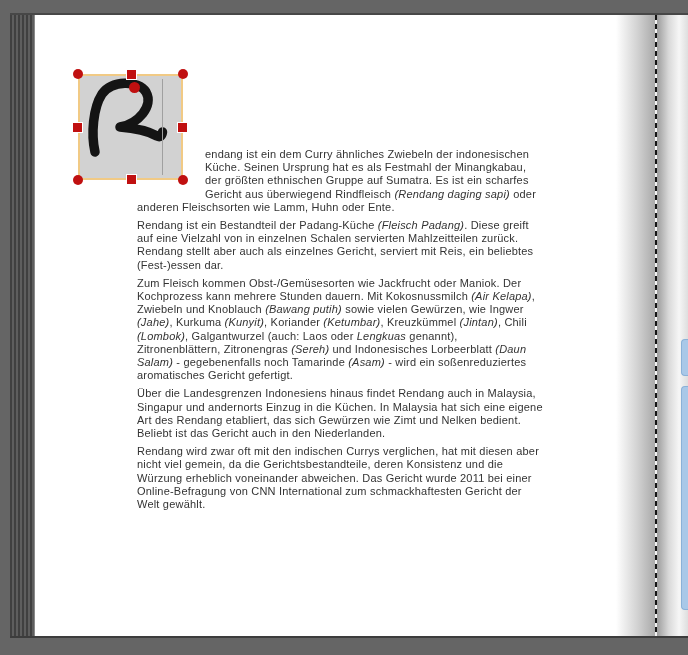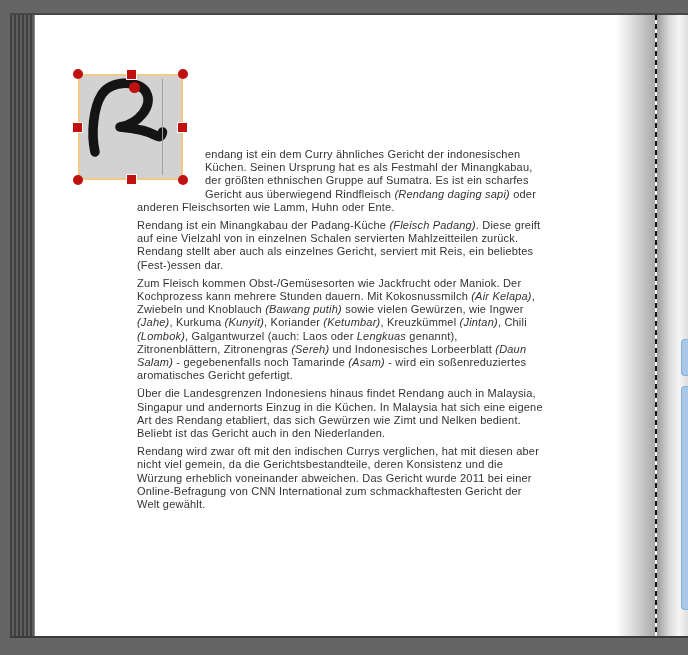--- a/index.html
+++ b/index.html
@@ -79,22 +79,22 @@
 <div class="paper">
   <div class="binding"></div>
   <div class="curl-left"></div>
   <div class="curl-right"></div>
   <div class="fold-dashed"></div>
 
   <div class="side-tab tab-a"></div>
   <div class="side-tab tab-b"></div>
 
   <div class="article" id="article-text">
-      <p><span class="wrap-spacer"></span><span>endang ist ein dem Curry ähnliches Gericht der indonesischen Küchen. Seinen Ursprung hat es als Festmahl der Minangkabau, der größten ethnischen Gruppe auf Sumatra. Es ist ein scharfes Gericht aus überwiegend Rindfleisch </span><i>(Rendang daging sapi)</i><span> oder anderen Fleischsorten wie Lamm, Huhn oder Ente.</span></p>
-      <p><span>Rendang ist ein Minangkabau der Padang-Küche </span><i>(Fleisch Padang)</i><span>. Diese greift auf eine Vielzahl von in einzelnen Schalen servierten Mahlzeitteilen zurück. Rendang stellt aber auch als einzelnes Gericht, serviert mit Reis, ein beliebtes (Fest-)essen dar.</span></p>
+      <p><span class="wrap-spacer"></span><span>endang ist ein dem Curry ähnliches Zwiebeln der indonesischen Küche. Seinen Ursprung hat es als Festmahl der Minangkabau, der größten ethnischen Gruppe auf Sumatra. Es ist ein scharfes Gericht aus überwiegend Rindfleisch </span><i>(Rendang daging sapi)</i><span> oder anderen Fleischsorten wie Lamm, Huhn oder Ente.</span></p>
+      <p><span>Rendang ist ein Bestandteil der Padang-Küche </span><i>(Fleisch Padang)</i><span>. Diese greift auf eine Vielzahl von in einzelnen Schalen servierten Mahlzeitteilen zurück. Rendang stellt aber auch als einzelnes Gericht, serviert mit Reis, ein beliebtes (Fest-)essen dar.</span></p>
       <p><span>Zum Fleisch kommen Obst-/Gemüsesorten wie Jackfrucht oder Maniok. Der Kochprozess kann mehrere Stunden dauern. Mit Kokosnussmilch </span><i>(Air Kelapa)</i><span>, Zwiebeln und Knoblauch </span><i>(Bawang putih)</i><span> sowie vielen Gewürzen, wie Ingwer </span><i>(Jahe)</i><span>, Kurkuma </span><i>(Kunyit)</i><span>, Koriander </span><i>(Ketumbar)</i><span>, Kreuzkümmel </span><i>(Jintan)</i><span>, Chili </span><i>(Lombok)</i><span>, Galgantwurzel (auch: Laos oder </span><i>Lengkuas</i><span> genannt), Zitronenblättern, Zitronengras </span><i>(Sereh)</i><span> und Indonesisches Lorbeerblatt </span><i>(Daun Salam)</i><span> - gegebenenfalls noch Tamarinde </span><i>(Asam)</i><span> - wird ein soßenreduziertes aromatisches Gericht gefertigt.</span></p>
       <p><span>Über die Landesgrenzen Indonesiens hinaus findet Rendang auch in Malaysia, Singapur und andernorts Einzug in die Küchen. In Malaysia hat sich eine eigene Art des Rendang etabliert, das sich Gewürzen wie Zimt und Nelken bedient. Beliebt ist das Gericht auch in den Niederlanden.</span></p>
       <p><span>Rendang wird zwar oft mit den indischen Currys verglichen, hat mit diesen aber nicht viel gemein, da die Gerichtsbestandteile, deren Konsistenz und die Würzung erheblich voneinander abweichen. Das Gericht wurde 2011 bei einer Online-Befragung von CNN International zum schmackhaftesten Gericht der Welt gewählt.</span></p>
     </div>
 
   <div class="dropcap-frame">
     <svg viewBox="0 0 101 102" aria-label="R">
       <path d="M 15 76 C 11 58, 13 32, 22 18 C 32 4, 58 4, 66 16 C 74 30, 58 48, 40 51 C 54 52, 68 55, 77 60 C 80 61.5, 82 60, 82.5 56" fill="none" stroke="#141414" stroke-width="9.5" stroke-linecap="round" stroke-linejoin="round"></path>
     </svg>
     <div class="col-line"></div>

